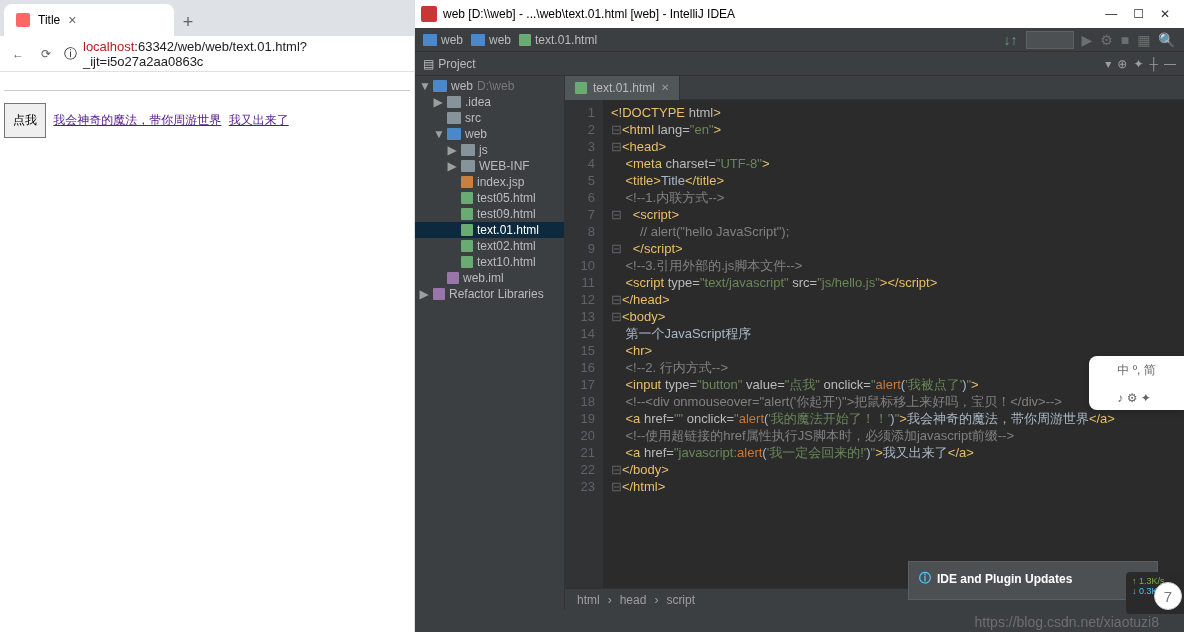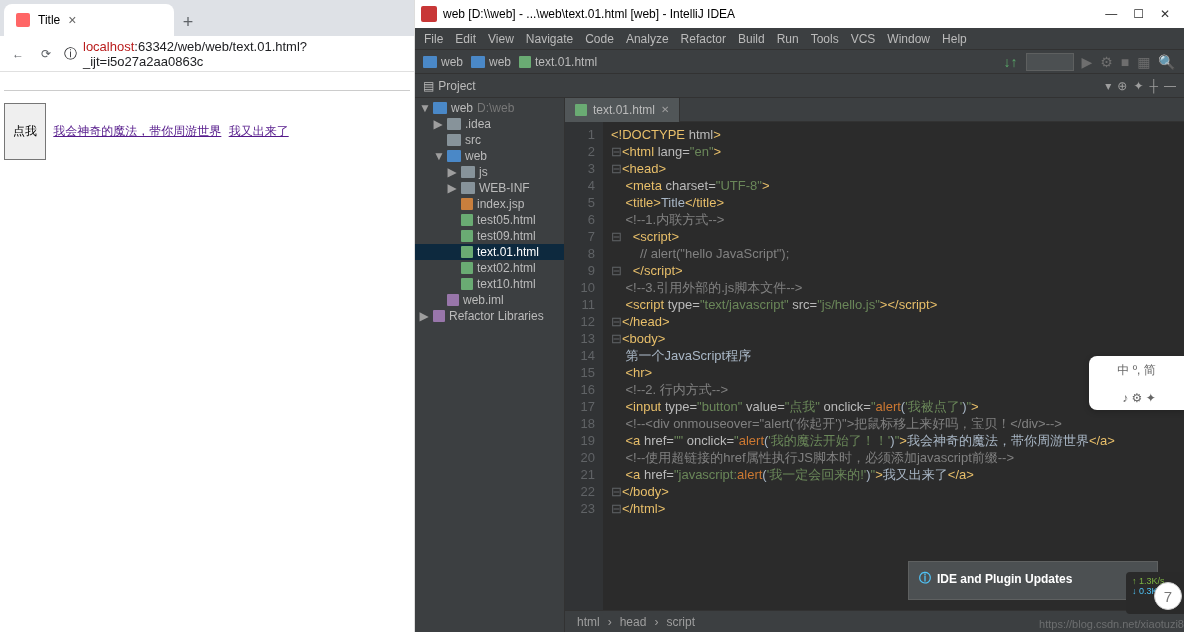--- a/index.html
+++ b/index.html
@@ -10,21 +10,21 @@
 .tab-icon{width:14px;height:14px;background:#f66;border-radius:2px}
 .tab-close{color:#666;font-size:14px}
 .newtab{width:28px;height:28px;display:flex;align-items:center;justify-content:center;color:#5f6368;font-size:18px}
 .urlbar{height:36px;display:flex;align-items:center;padding:0 8px;gap:8px;border-bottom:1px solid #e0e0e0}
 .nav-icon{width:20px;height:20px;display:flex;align-items:center;justify-content:center;color:#5f6368}
 .url-field{flex:1;display:flex;align-items:center;gap:6px;font-size:13px;color:#202124}
 .url-scheme{color:#b91c1c}
 .page-content{padding:18px 4px}
 .page-title{font-size:15px;font-weight:400;margin-bottom:14px}
 .page-hr{border:0;border-top:1px solid #ccc;margin-bottom:12px}
-.btn{border:1px solid #767676;background:#efefef;padding:19px 8px;font-size:12px;margin-right:4px}
+.btn{border:1px solid #767676;background:#efefef;padding:8px 8px;font-size:12px;margin-right:4px}
 .link{color:#551a8b;text-decoration:underline;margin-right:4px}
 
 .ide{position:absolute;left:415px;top:0;width:769px;height:632px;background:#3c3f41;color:#bbb}
 .titlebar{height:28px;background:#fff;display:flex;align-items:center;padding:0 6px;gap:6px;color:#000;font-size:12px}
 .titlebar .wincontrols{margin-left:auto;display:flex;gap:16px;padding-right:8px}
 .wincontrols span{color:#333;font-size:12px}
 .ide-logo{width:16px;height:16px;background:#c83737;border-radius:2px}
 .menubar{height:22px;background:#3c3f41;display:flex;align-items:center;padding:0 4px;gap:2px;border-bottom:1px solid #323232;font-size:12px}
 .menubar span{padding:0 5px;color:#bbb}
 .crumbbar{height:24px;background:#3c3f41;display:flex;align-items:center;padding:0 8px;gap:8px;border-bottom:1px solid #323232}
@@ -64,22 +64,22 @@
 .breadcrumb-bot{height:22px;background:#3c3f41;border-top:1px solid #323232;display:flex;align-items:center;padding:0 12px;gap:8px;color:#9e9e9e;font-size:12px}
 .notif{position:absolute;right:26px;bottom:32px;width:250px;background:#4c5052;border:1px solid #5e6060;padding:8px 10px;font-size:12px}
 .notif-title{color:#fff;font-weight:bold;margin-bottom:4px;display:flex;align-items:center;gap:6px}
 .notif-body{color:#bbb}
 .notif-link{color:#589df6}
 .net-badge{position:absolute;right:0;bottom:18px;width:58px;height:42px;background:#2a2a2a;border-radius:4px 0 0 4px;padding:4px 6px}
 .net-row{color:#7cb342;font-size:9px;}
 .net-row.b{color:#4fc3f7}
 .circle7{position:absolute;right:2px;bottom:22px;width:28px;height:28px;border-radius:50%;background:#fff;border:1px solid #ccc;display:flex;align-items:center;justify-content:center;color:#777;font-size:15px}
 .sticker{position:absolute;right:0;top:356px;width:95px;height:54px;background:#fff;border-radius:8px 0 0 8px;box-shadow:0 2px 6px rgba(0,0,0,.2);display:flex;align-items:center;justify-content:center;font-size:12px;color:#666}
-.sticker-inner{display:flex;flex-direction:column;align-items:flex-end;gap:12px}
-.watermark{position:absolute;right:0;bottom:2px;font-size:11px;color:rgba(180,180,180,.4)}
+.sticker-inner{display:flex;flex-direction:column;align-items:flex-start;gap:12px}
+.watermark{position:absolute;right:25px;bottom:2px;font-size:14px;color:rgba(180,180,180,.4)}
 </style>
 </head>
 <body>
 
 <div class="browser">
   <div class="tabbar">
     <div class="tab">
       <span class="tab-icon"></span>
       <span>Title</span>
       <span class="tab-close">×</span>
@@ -105,35 +105,20 @@
 <div class="ide">
   <div class="titlebar">
     <span class="ide-logo"></span>
     <span>web [D:\\web] - ...\web\text.01.html [web] - IntelliJ IDEA</span>
     <div class="wincontrols">
       <span>—</span>
       <span>☐</span>
       <span>✕</span>
     </div>
   </div>
-  <div class="menubar" id="menubar">
-      <span>File</span>
-      <span>Edit</span>
-      <span>View</span>
-      <span>Navigate</span>
-      <span>Code</span>
-      <span>Analyze</span>
-      <span>Refactor</span>
-      <span>Build</span>
-      <span>Run</span>
-      <span>Tools</span>
-      <span>VCS</span>
-      <span>Window</span>
-      <span>Help</span>
-    </div>
   <div class="crumbbar">
     <span class="crumb">
         <span class="crumb-icon"></span>
         <span>web</span>
       </span>
     <span class="crumb">
         <span class="crumb-icon"></span>
         <span>web</span>
       </span>
     <span class="crumb">

